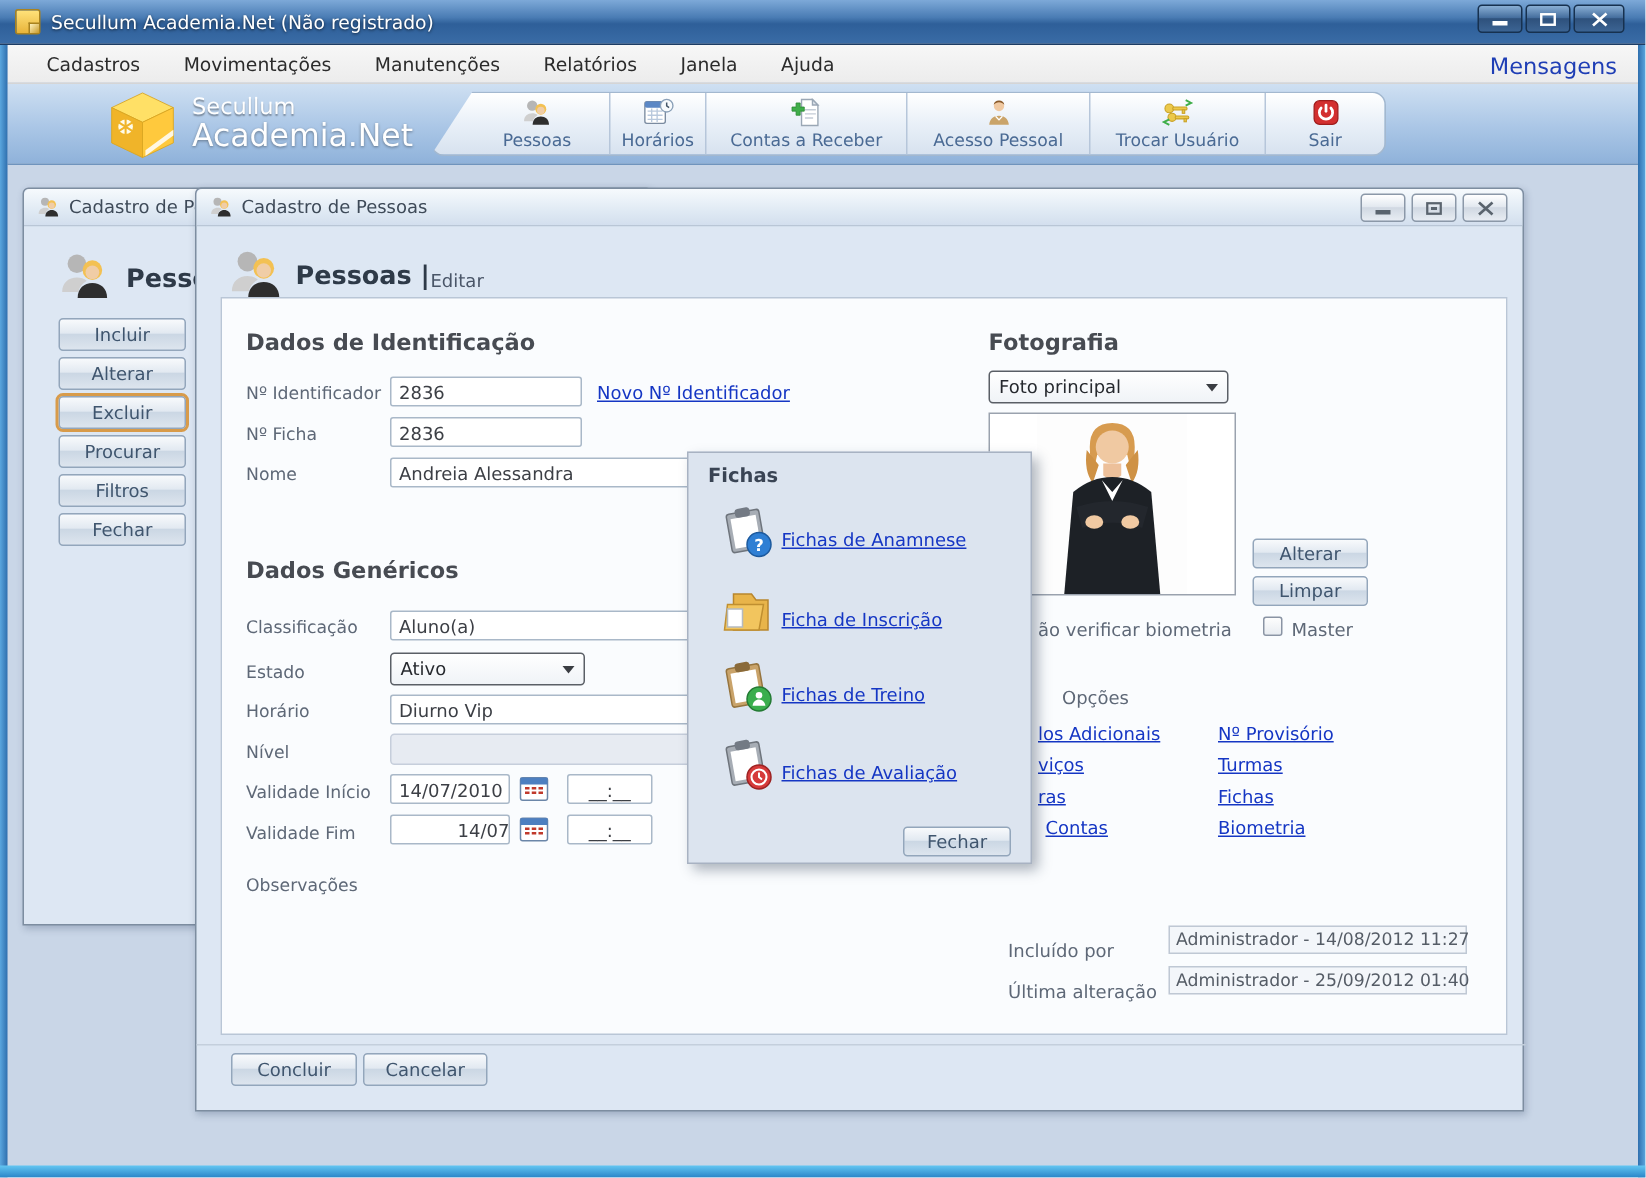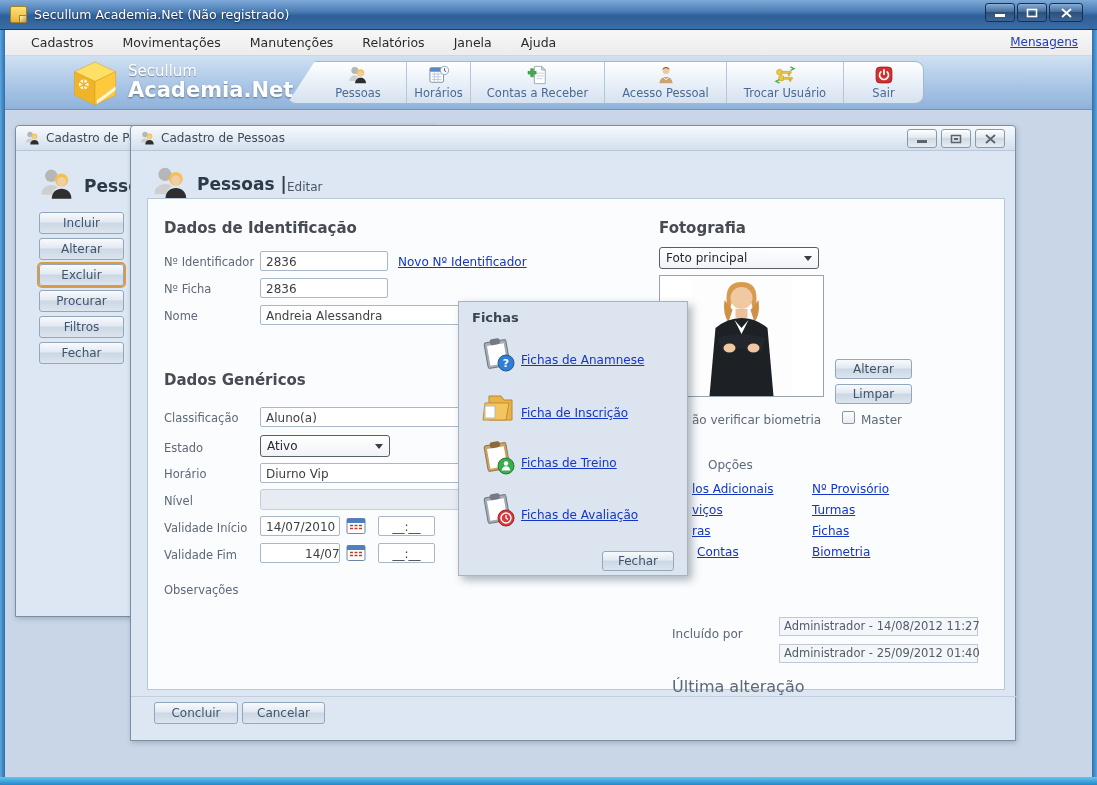--- a/index.html
+++ b/index.html
@@ -23,27 +23,27 @@
   .wbtn svg { display:block; }
 
   .frame-l { left:0; top:30px; width:5px; height:755px; background:linear-gradient(to right,#5aa6de,#2f6fae); }
   .frame-r { right:0; top:30px; width:5px; height:755px; background:linear-gradient(to left,#5aa6de,#2f6fae); }
   .frame-b { left:0; top:777px; width:1097px; height:8px; background:linear-gradient(#62c6f2,#2a85c8); }
 
   
   .menubar { left:5px; top:30px; width:1087px; height:26px; background:linear-gradient(#f7f7f7,#ececec);
     border-bottom:1px solid #d5d5d5; display:flex; align-items:center; gap:17px; padding-left:20px; }
   .menu-item { color:#2b2b2b; font-size:12.5px; padding:4px 6px; cursor:default; }
-  .mensagens { position:absolute; right:14px; top:5px; color:#1f3eb5; text-decoration:underline; font-size:12px; }
+  .mensagens { position:absolute; right:14px; top:5px; color:#1f3eb5; font-size:15px; }
 
   
   .toolbar { left:5px; top:56px; width:1087px; height:54px;
     background:linear-gradient(#cfe0f2 0%, #aac6e6 55%, #8fb2da 100%); border-bottom:1px solid #6f94bd; }
   .brand1 { position:absolute; left:123px; top:6px; color:#fff; font-size:15px; text-shadow:0 1px 1px rgba(0,0,0,.35); }
-  .brand2 { position:absolute; left:123px; top:22px; color:#fff; font-size:21px; font-weight:bold; text-shadow:0 1px 2px rgba(0,0,0,.4); }
+  .brand2 { position:absolute; left:123px; top:22px; color:#fff; font-size:21px; font-weight:normal; text-shadow:0 1px 2px rgba(0,0,0,.4); }
   .tpanel { position:absolute; left:282px; top:5px; width:637px; height:43px;
     background:linear-gradient(#ffffff,#e9f0f8 50%,#d7e2ef 100%); border:1px solid #a3b8cf;
     border-radius:9px; clip-path:polygon(28px 0, 100% 0, 100% 100%, 0 100%); display:flex; }
   .tbtn { flex:0 0 auto; display:flex; flex-direction:column; align-items:center; justify-content:center; gap:1px; cursor:pointer; }
   .tbtn + .tbtn { border-left:1px solid #b6c6da;text-align:right; }
   .tbtn .tlabel { color:#4a6a94; font-size:11.5px; white-space:nowrap; }
   .tbtn svg { display:block; }
 
   
   .mdi { left:5px; top:110px; width:1087px; height:667px; background:#c9d6e7; }
@@ -362,21 +362,21 @@
         <span class="link" style="left:544px;top:304px;">viços</span>
         <span class="link" style="left:544px;top:325px;">ras</span>
         <span class="link" style="left:549px;top:346px;">Contas</span>
         <span class="link" style="left:664px;top:283px;">Nº Provisório</span>
         <span class="link" style="left:664px;top:304px;">Turmas</span>
         <span class="link" style="left:664px;top:325px;">Fichas</span>
         <span class="link" style="left:664px;top:346px;">Biometria</span>
 
         <span class="lbl" style="left:524px;top:428px;font-size:12px;">Incluído por</span>
         <div class="ro" style="left:631px;top:418px;width:199px;height:19px;text-align:right;">Administrador - 14/08/2012 11:27</div>
-        <span class="lbl" style="left:524px;top:478px;font-size:16px;">Última alteração</span>
+        <span class="lbl" style="left:524px;top:455px;font-size:12px;">Última alteração</span>
         <div class="ro" style="left:631px;top:445px;width:199px;height:19px;">Administrador - 25/09/2012 01:40</div>
       </div>
 
       <div class="popup" style="left:327px;top:175px;width:230px;height:275px;">
         <span class="popup-title" style="left:13px;top:8px;">Fichas</span>
 
         <span class="abs" style="left:20px;top:34px;">
           <svg width="38" height="38" viewBox="0 0 38 38">
             <g transform="rotate(-10 18 18)">
               <rect x="7" y="5" width="22" height="26" rx="2" fill="#a7adb5" stroke="#6e747c"></rect>

